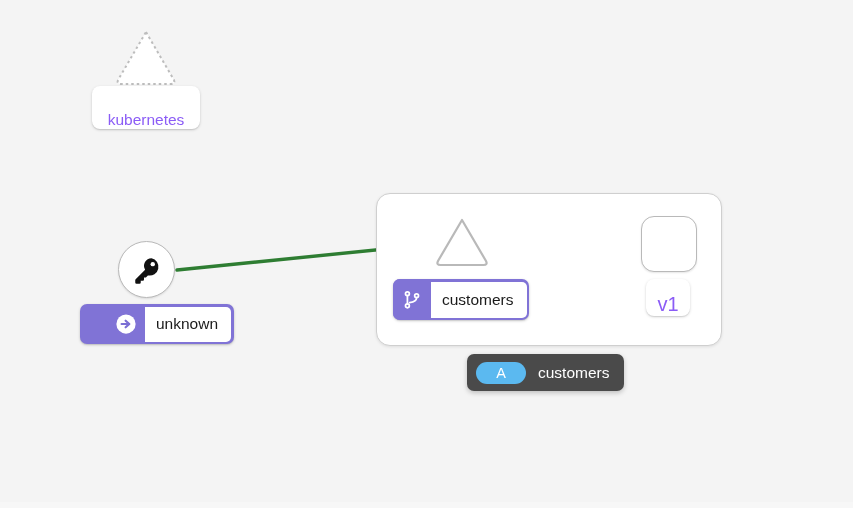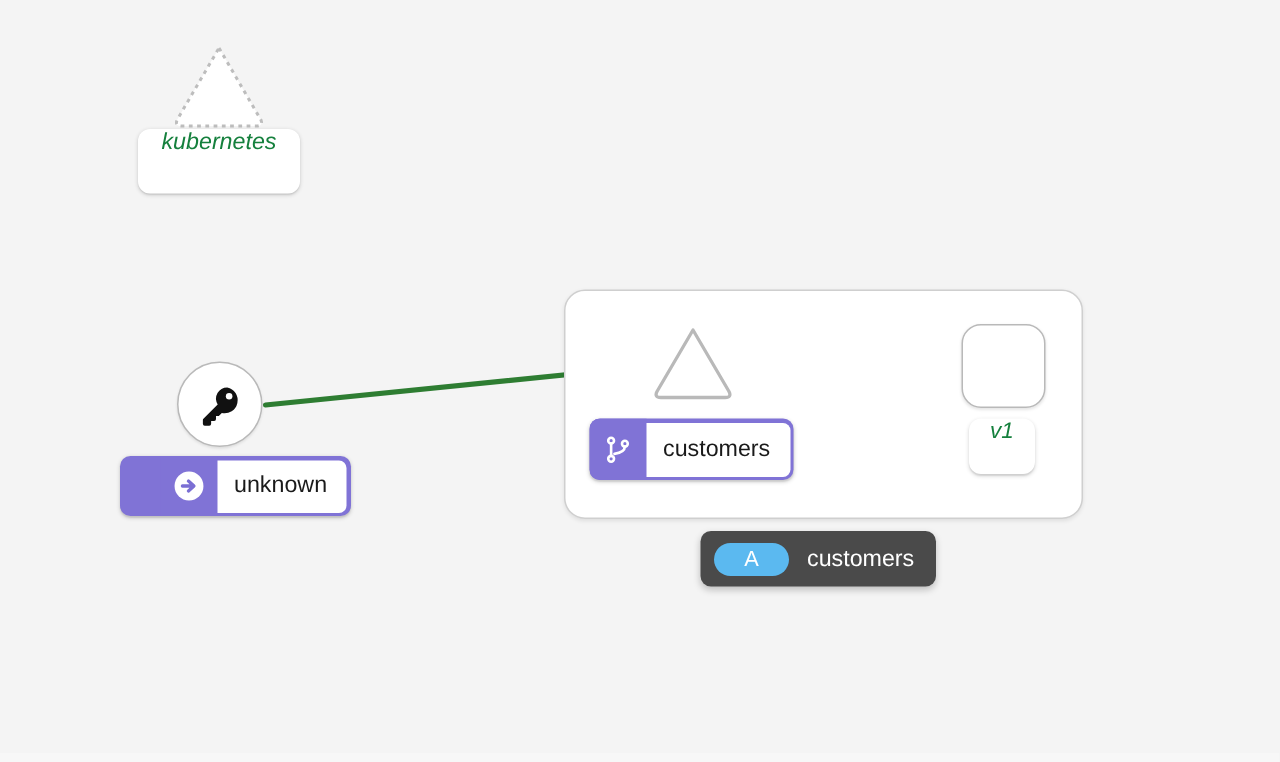--- a/index.html
+++ b/index.html
@@ -31,26 +31,25 @@
     pointer-events: none;
   }
 
   
   .label-pill {
     position: absolute;
     background: #ffffff;
     border-radius: 8px;
     box-shadow: 0 1px 3px rgba(0,0,0,0.16), 0 1px 1px rgba(0,0,0,0.08);
     display: flex;
-    align-items: flex-start;
-    justify-content: center;
-    color: #15803d;
+    align-items: flex-end;
+    justify-content: center;
+    color: #8b5cf6;
     white-space: nowrap;
     box-sizing: border-box;
-    font-style: italic;
   }
   #k8s-triangle-wrap {
     position: absolute;
     left: 18px;
     top: 0px;
     width: 62px;
     height: 58px;
   }
   #k8s-label {
     left: 92px;
@@ -155,21 +154,21 @@
     border: 1.8px solid #b9b9b9;
     border-radius: 13px;
     box-sizing: border-box;
     box-shadow: 0 1px 2px rgba(0,0,0,0.10);
   }
   #v1-label {
     left: 646px;
     top: 279px;
     width: 44px;
     height: 37px;
-    font-size: 15px;
+    font-size: 20px;
   }
 
   
   #tooltip {
     position: absolute;
     left: 467px;
     top: 354px;
     height: 37px;
     background: #4a4a4a;
     border-radius: 7px;

